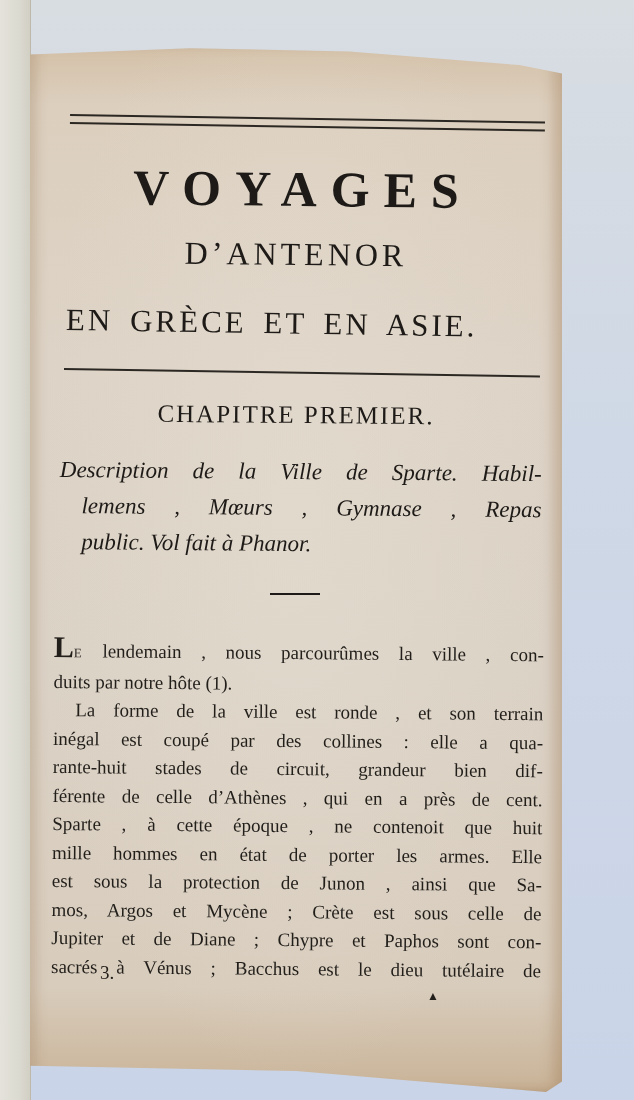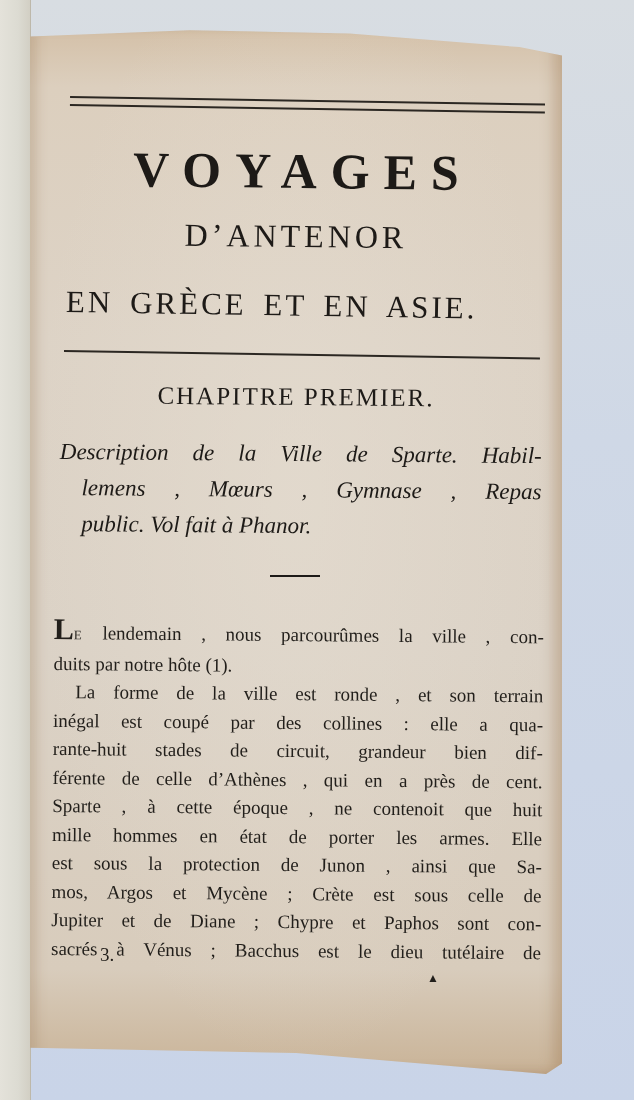--- a/index.html
+++ b/index.html
@@ -27,21 +27,21 @@
     top: 0;
     width: 30px;
     height: 1100px;
     background: linear-gradient(90deg, #e4e2da 0%, #dcdbd2 60%, #d2cfc4 100%);
     border-right: 1px solid #bdb8aa;
   }
   
   .page {
     position: absolute;
     left: 30px;
-    top: 24px;
+    top: 42px;
     width: 532px;
     height: 1050px;
     background:
       radial-gradient(ellipse at 50% 45%, rgba(230,222,210,0.55) 0%, rgba(230,222,210,0) 70%),
       linear-gradient(180deg, #d3bfa6 0%, #dccfbe 6%, #ddd3c6 30%, #dbd2c6 60%, #d8ccbc 90%, #c9b397 100%);
     clip-path: polygon(0 1.2%, 30% 0.6%, 60% 0.9%, 92% 2.2%, 100% 3%, 100% 99%, 97% 100%, 50% 98%, 0 97.5%);
     box-shadow: inset -8px 0 14px rgba(150,110,70,0.35), inset 8px 0 10px rgba(160,130,100,0.25);
   }
   .rule-double {
     position: absolute;

